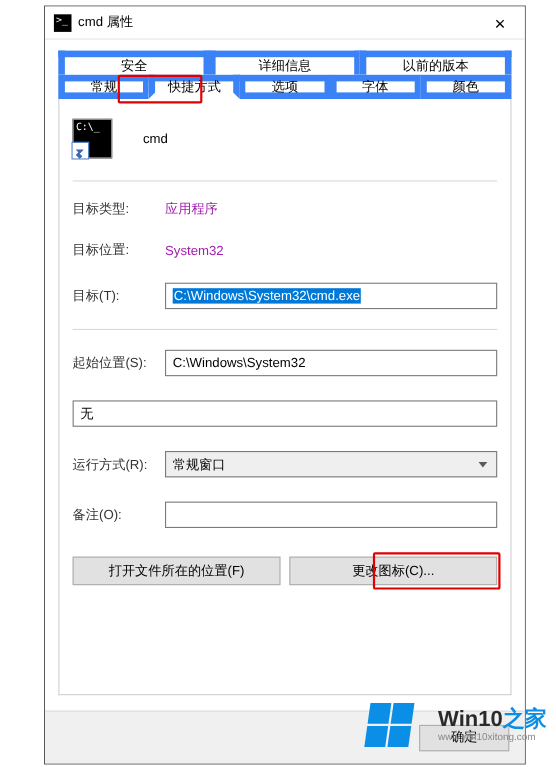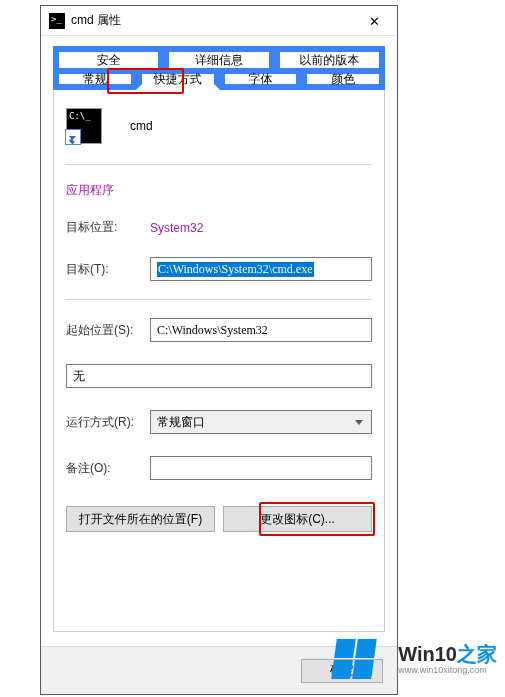--- a/index.html
+++ b/index.html
@@ -9,21 +9,21 @@
       background: #fff;
       width: 505px;
       height: 697px;
       overflow: hidden;
       position: relative;
     }
     .window {
       position: absolute;
       left: 40px;
       top: 5px;
-      width: 358px;
+      width: 438px;
       height: 690px;
       border: 1px solid #5a5a5a;
       background: #fff;
       display: flex;
       flex-direction: column;
     }
     .titlebar {
       height: 30px;
       display: flex;
       align-items: center;
@@ -198,21 +198,21 @@
       width: 84px;
       font-size: 12px;
       color: #333;
     }
     .field-input {
       flex: 1;
       height: 24px;
       padding: 2px 6px;
       border: 1px solid #7a7a7a;
       font-size: 12px;
-      font-family: Liberation Serif, serif;
+      font-family: Liberation Sans, sans-serif;
     }
     .field-input.sel-span {
       display: flex;
       align-items: center;
       background: #fff;
     }
     .sel-text {
       background: #0078d7;
       color: #fff;
       padding: 0 1px;
@@ -338,38 +338,40 @@
 
     <div class="tabs" style="position:relative;">
       <div class="tabs-row row1">
         <div class="tab">安全</div>
         <div class="tab">详细信息</div>
         <div class="tab">以前的版本</div>
       </div>
       <div class="tabs-row row2">
         <div class="tab">常规</div>
         <div class="tab active">快捷方式</div>
+        <div class="tab">选项</div>
         <div class="tab">字体</div>
         <div class="tab">颜色</div>
       </div>
       <div class="tab-hl"></div>
     </div>
 
     <div class="tab-body">
 
       <div class="icon-row">
         <div class="app-icon">
             <div class="arrow"></div>
           </div>
         <span class="app-name">cmd</span>
       </div>
 
       <hr class="hr">
 
       <div class="info-row">
+        <span class="info-label">目标类型:</span>
         <span class="info-value">应用程序</span>
       </div>
 
       <div class="info-row">
         <span class="info-label">目标位置:</span>
         <span class="info-value">System32</span>
       </div>
 
       <div class="field-row">
         <span class="field-label">目标(T):</span>

